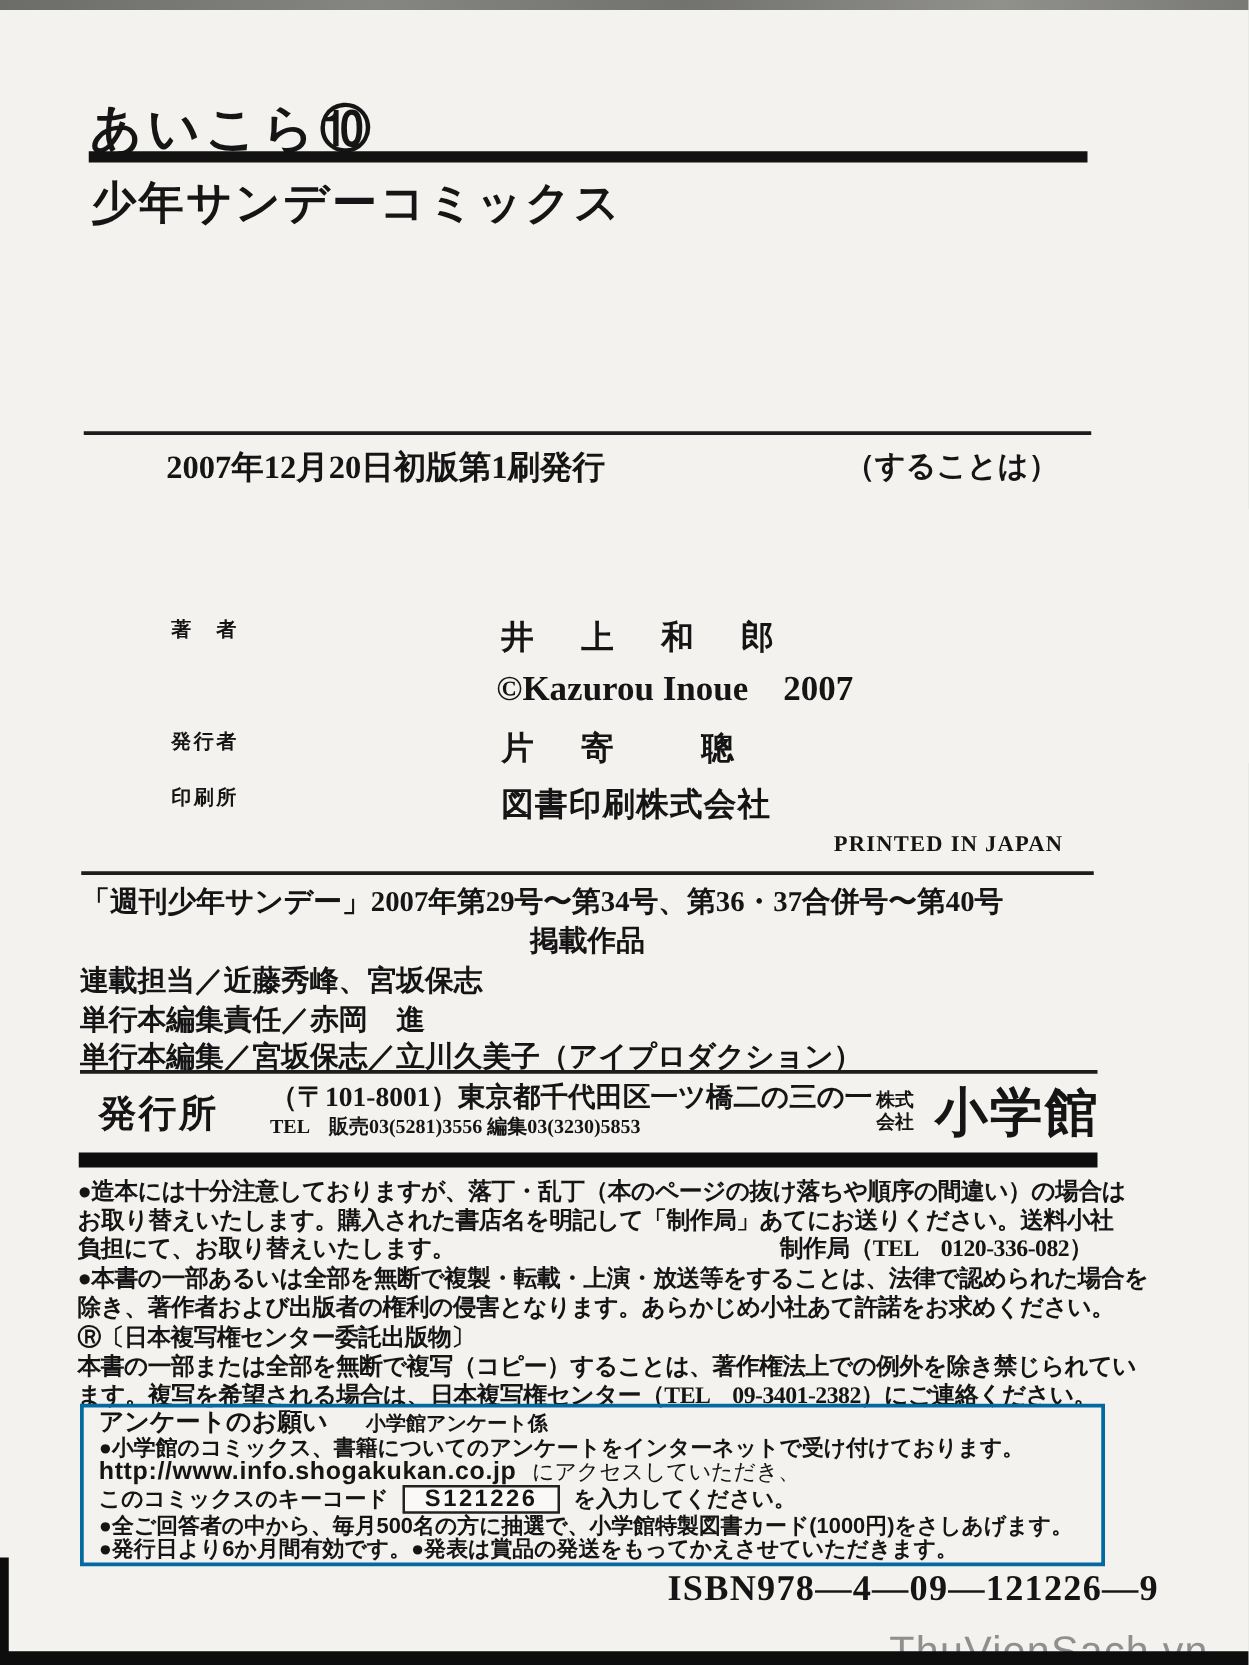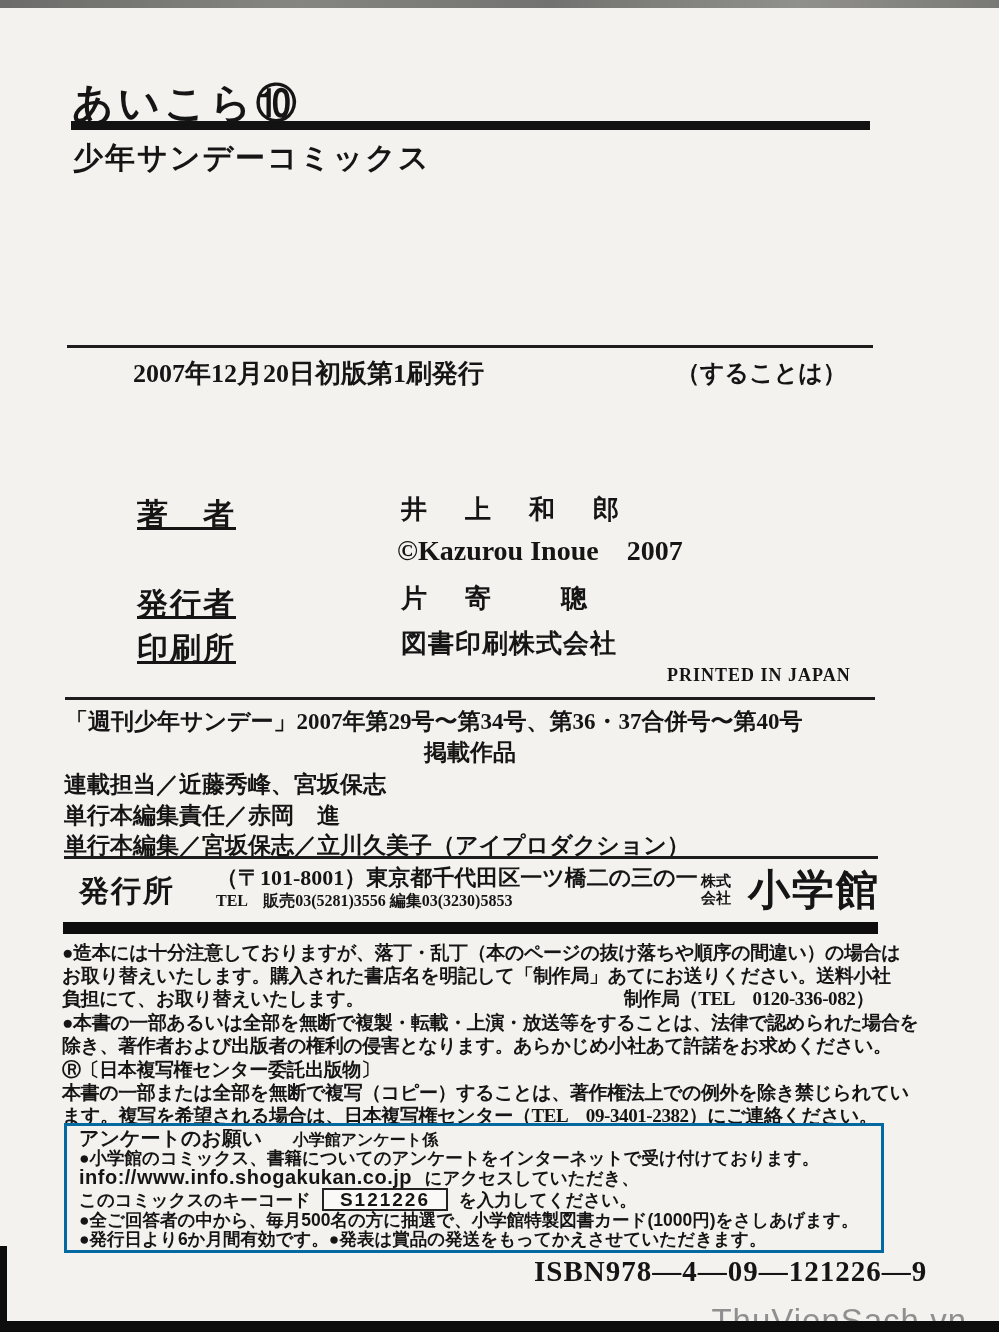--- a/index.html
+++ b/index.html
@@ -21,34 +21,34 @@
     position: absolute; left: 0; top: 0; width: 999px; height: 8px;
     background: linear-gradient(90deg, #4a4a48 0%, #6a6a66 30%, #525250 55%, #787873 80%, #5a5a57 100%);
     opacity: .8;
   }
   .left-bar { position: absolute; left: 0; top: 1246px; width: 7px; height: 86px; background: #0d0d0d; }
   .bottom-bar { position: absolute; left: 0; top: 1321px; width: 999px; height: 11px; background: #0d0d0d; }
 
   
   .title { left: 72px; top: 76px; font-size: 41px; font-weight: bold; letter-spacing: 4px; }
   .title-rule { position: absolute; left: 71px; top: 121px; width: 799px; height: 9px; background: #121212; }
-  .series { left: 73px; top: 138px; font-size: 30px; font-weight: bold; letter-spacing: 2px; }
+  .series { left: 73px; top: 138px; font-size: 36px; font-weight: bold; letter-spacing: 2px; }
 
   .rule { position: absolute; background: #1d1d1d; }
   .rule-1 { left: 67px; top: 345px; width: 806px; height: 3px; }
   .rule-2 { left: 65px; top: 697px; width: 810px; height: 3px; }
   .rule-3 { left: 64px; top: 856px; width: 814px; height: 3px; }
   .rule-thick { left: 63px; top: 922px; width: 815px; height: 12px; background: #0d0d0d; }
 
   
   .edition-date { left: 133px; top: 356px; font-size: 26px; font-weight: bold; }
   .stamp-note  { left: 676px; top: 357px; font-size: 24px; font-weight: bold; }
 
   
-  .cred-label { font-size: 31px; font-weight: bold; letter-spacing: 2px; text-decoration: underline; }
+  .cred-label { font-size: 16px; font-weight: bold; letter-spacing: 2px; }
   .cred-value { font-size: 26px; font-weight: bold; letter-spacing: 6px; }
   .author-label    { left: 137px; top: 494px; }
   .author-name     { left: 401px; top: 492px; }
   .copyright-line  { left: 397px; top: 532px; font-size: 28px; font-weight: bold; }
   .publisher-label { left: 137px; top: 583px; }
   .publisher-name  { left: 401px; top: 581px; }
   .printer-label   { left: 137px; top: 628px; }
   .printer-name    { left: 401px; top: 626px; letter-spacing: 1px; }
   .printed-in      { left: 667px; top: 665px; font-size: 18px; font-weight: bold; letter-spacing: 1px; }
 
@@ -82,21 +82,21 @@
   .survey-box {
     position: absolute; left: 64px; top: 1123px; width: 790px; height: 118px;
     border: 3px solid #0369a1; padding: 3px 12px 3px 12px;
     display: flex; flex-direction: column; justify-content: space-between;
   }
   .survey-box .row { white-space: nowrap; line-height: 19px; }
   .sv-heading { font-size: 20px; font-weight: bold; }
   .sv-heading-sub { font-size: 16px; font-weight: bold; margin-left: 26px; }
   .sv-text { font-size: 17.5px; font-weight: bold; }
   .sv-url { font-size: 20px; font-weight: bold; letter-spacing: 0.5px; }
-  .sv-url-suffix { font-size: 17.5px; font-weight: bold; margin-left: 8px; }
+  .sv-url-suffix { font-size: 17.5px; font-weight: normal; margin-left: 8px; }
   .keycode-box {
     display: inline-block; border: 2px solid #222; padding: 0 16px; margin: 0 6px;
     font-size: 19px; font-weight: bold; letter-spacing: 2px; background: #faf9f7;
   }
 
   
   .isbn { left: 534px; top: 1255px; font-size: 29px; font-weight: bold; letter-spacing: 1px; }
   .watermark { right: 32px; top: 1283px; font-size: 33px; font-weight: 400; color: #8f8f8f; letter-spacing: 1px; margin-top: 19px; }
 </style>
 </head>
@@ -153,21 +153,21 @@
   <div class="abs mincho notice n7">本書の一部または全部を無断で複写（コピー）することは、著作権法上での例外を除き禁じられてい</div>
   <div class="abs mincho notice n8">ます。複写を希望される場合は、日本複写権センター（TEL　09-3401-2382）にご連絡ください。</div>
 
   <div class="survey-box gothic">
     <div class="row">
       <span class="sv-heading">アンケートのお願い</span>
       <span class="sv-heading-sub">小学館アンケート係</span>
     </div>
     <div class="row sv-text">●小学館のコミックス、書籍についてのアンケートをインターネットで受け付けております。</div>
     <div class="row">
-      <span class="sv-url">info://www.info.shogakukan.co.jp</span>
+      <span class="sv-url">http://www.info.shogakukan.co.jp</span>
       <span class="sv-url-suffix">にアクセスしていただき、</span>
     </div>
     <div class="row sv-text">
       <span>このコミックスのキーコード</span>
       <span class="keycode-box">S121226</span>
       <span>を入力してください。</span>
     </div>
     <div class="row sv-text">●全ご回答者の中から、毎月500名の方に抽選で、小学館特製図書カード(1000円)をさしあげます。</div>
     <div class="row sv-text">●発行日より6か月間有効です。●発表は賞品の発送をもってかえさせていただきます。</div>
   </div>

